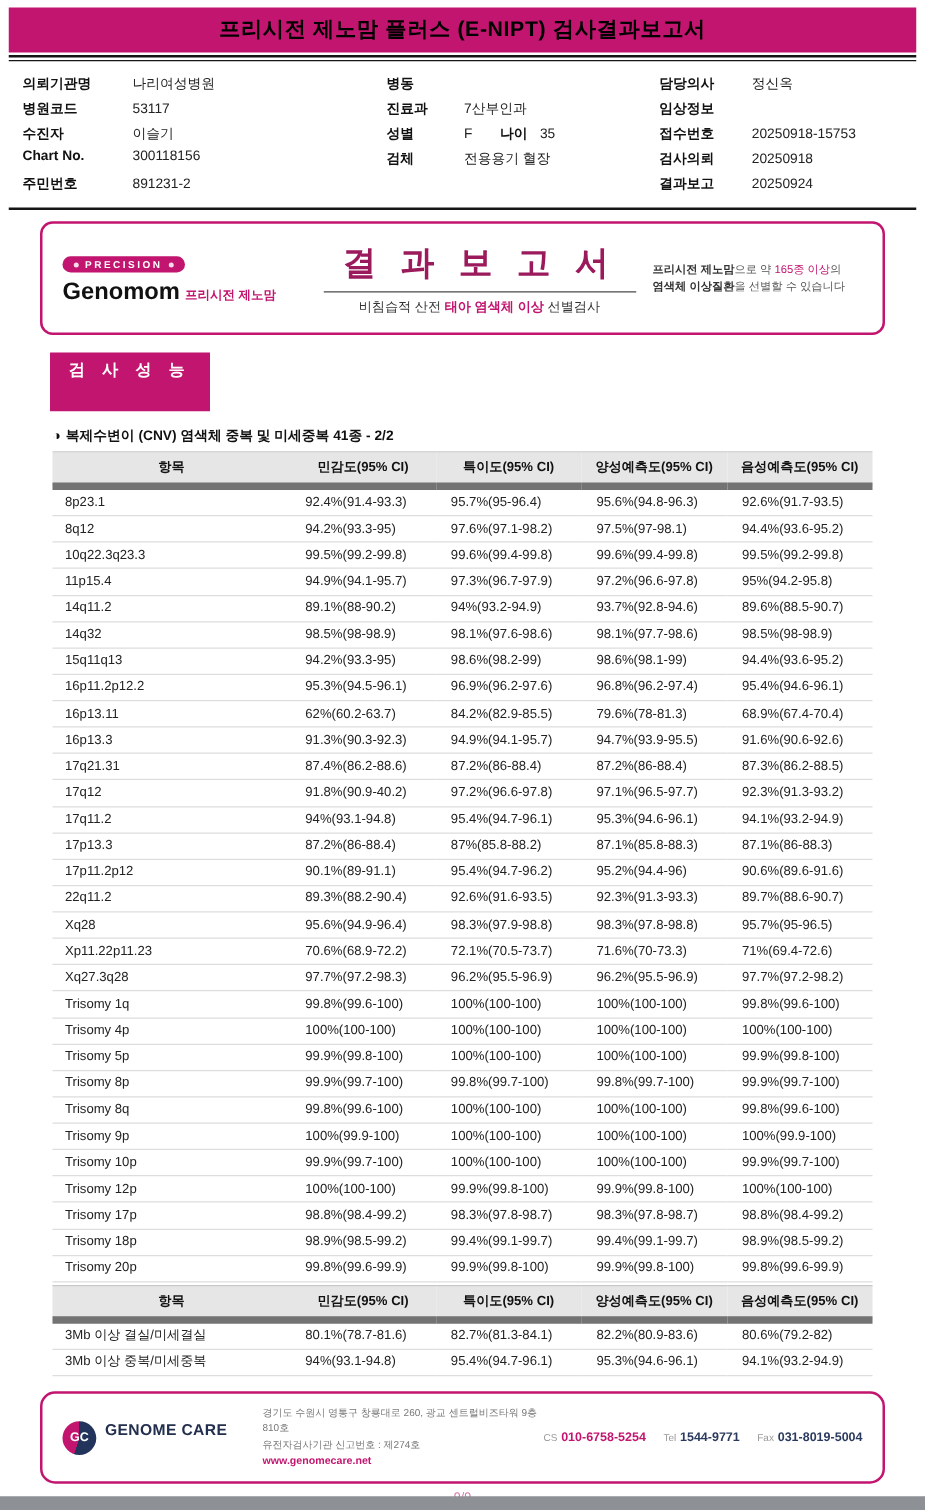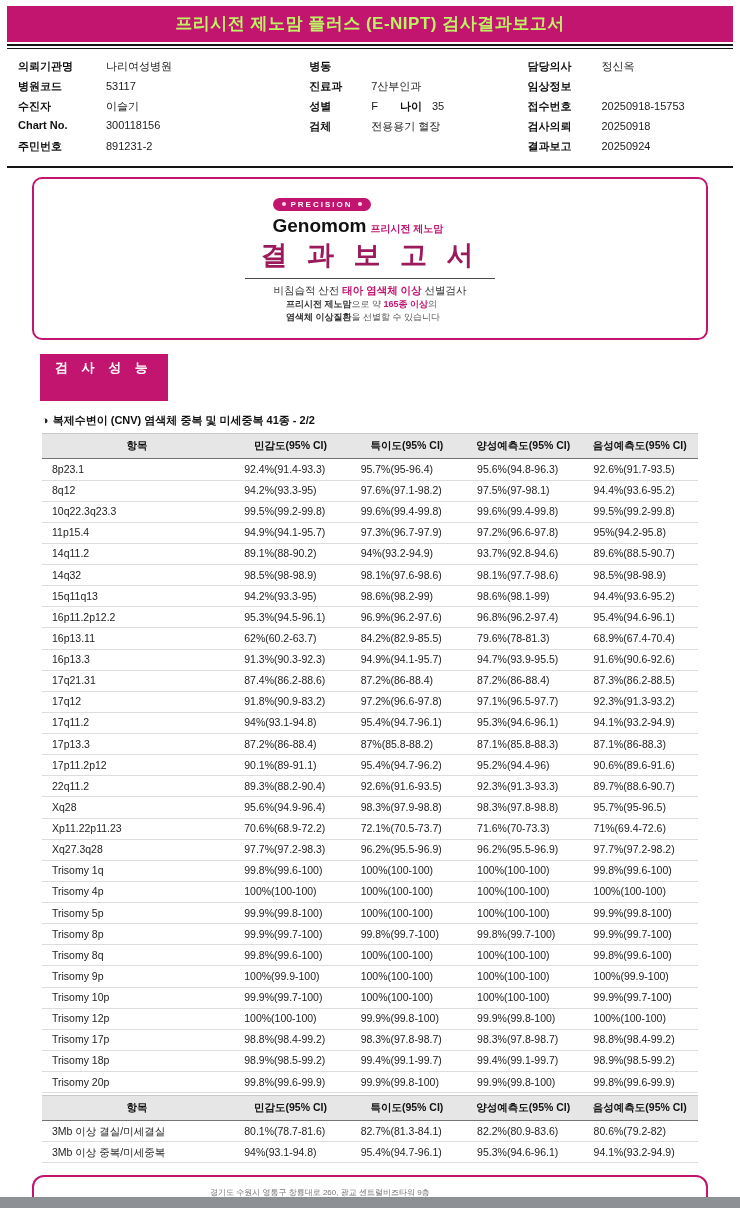--- a/index.html
+++ b/index.html
@@ -2,21 +2,21 @@
 <html><head>
 <meta charset="utf-8">
 <style>
   * { margin:0; padding:0; box-sizing:border-box; }
   html,body { width:740px; }
   body {
     height:1208px; background:#ffffff; position:relative; overflow:hidden;
     font-family:"Liberation Sans","DejaVu Sans",sans-serif; color:#222;
   }
   .title-bar {
-    margin:6px 7px 0; background:#c2156f; color:#bef264; font-weight:bold;
+    margin:6px 7px 0; background:#c2156f; color:#000000; font-weight:bold;
     font-size:17px; text-align:center; padding:6px 0 7px; letter-spacing:0.5px;
   }
   .title-rule { margin:2px 7px 0; height:5px; border-top:2px solid #151515; border-bottom:1px solid #151515; }
 
   .info-grid { display:flex; padding:9px 18px 6px;gap:48px; }
   .info-col { font-size:11px; }
   .info-col-0 { width:40%; }
   .info-col-1 { width:28%; }
   .info-col-2 { width:32%; }
   .info-row { display:flex; align-items:baseline; min-height:20px; padding:1px 0; }
@@ -24,53 +24,53 @@
   .info-col-0 .info-label { width:88px; }
   .info-col-1 .info-label { width:62px; }
   .info-col-2 .info-label { width:74px; }
   .info-label.secondary { width:auto; margin:0 10px 0 22px; }
   .info-value { color:#222; }
 
   .hard-divider { margin:2px 7px 0; border-top:2px solid #151515; }
 
   .banner {
     margin:9px 32px 0; border:2px solid #c2156f; border-radius:10px;
-    padding:13px 16px; display:flex; align-items:center;flex-direction:column;
+    padding:13px 16px; display:flex; align-items:center;
   }
   .brand-block { width:195px; }
   .badge {
     display:inline-flex; align-items:center; gap:5px; background:#c2156f; color:#fff;
     font-size:8px; letter-spacing:2px; font-weight:bold; padding:2px 9px; border-radius:9px;
   }
   .badge .dot { width:4px; height:4px; border-radius:50%; background:#fff; opacity:.85; }
   .brand-line { margin-top:4px; white-space:nowrap; }
   .brand-name { font-size:19px; font-weight:bold; color:#111; }
   .brand-kr { font-size:10px; font-weight:bold; color:#c2156f; margin-left:4px; }
   .report-title-block { flex:1; text-align:center; }
   .report-title { font-size:27px; font-weight:bold; letter-spacing:6px; color:#9b1a5c; white-space:nowrap; }
   .report-subtitle-wrap {
     margin:5px auto 0; width:250px; border-top:1.5px solid #4a4a4a;
     padding-top:5px; font-size:10.5px; color:#333; white-space:nowrap;
   }
   .subtitle-hl { color:#c2156f; font-weight:bold; }
   .banner-note { width:168px; font-size:9px; color:#555; line-height:1.55; }
   .note-bold { color:#333; font-weight:bold; }
-  .note-hl { color:#c2156f; font-weight:bold;margin-top:39px; }
+  .note-hl { color:#c2156f; font-weight:normal;margin-top:39px; }
 
   .section-tab {
     display:inline-block; margin:14px 0 0 40px; background:#c2156f; color:#fff;
     font-size:13px; font-weight:bold; letter-spacing:5px; padding:5px 15px 24px;
   }
 
   .caption { margin:12px 42px 5px; font-size:11px; font-weight:bold; color:#111; }
   .caption .bullet { margin-right:4px; font-weight:normal; }
 
   table { width:656px; margin:2px 42px 0; border-collapse:collapse; table-layout:fixed; }
   col.c0 { width:29%; }
-  thead tr { border-top:1px solid #c9c9c9; border-bottom:1px solid #737373; }
+  thead tr { border-top:1px solid #c9c9c9; border-bottom:6px solid #737373; }
   th { background:#e6e6e6; font-size:10.5px; font-weight:bold; color:#111; padding:5px 2px; text-align:center; }
   td {
     font-size:10.5px; color:#222; padding:3.5px 2px 3.5px 12px;
     border-bottom:1px solid #dddddd; text-align:left; line-height:1.25; white-space:nowrap;
   }
   td:first-child { padding-left:10px; }
 
   .footer-box {
     margin:12px 32px 0; border:2px solid #c2156f; border-radius:12px;
     padding:10px 16px; display:flex; align-items:center;
@@ -290,21 +290,21 @@
         </tr>
         <tr>
           <td>17q21.31</td>
           <td>87.4%(86.2-88.6)</td>
           <td>87.2%(86-88.4)</td>
           <td>87.2%(86-88.4)</td>
           <td>87.3%(86.2-88.5)</td>
         </tr>
         <tr>
           <td>17q12</td>
-          <td>91.8%(90.9-83.2)</td>
+          <td>91.8%(90.9-40.2)</td>
           <td>97.2%(96.6-97.8)</td>
           <td>97.1%(96.5-97.7)</td>
           <td>92.3%(91.3-93.2)</td>
         </tr>
         <tr>
           <td>17q11.2</td>
           <td>94%(93.1-94.8)</td>
           <td>95.4%(94.7-96.1)</td>
           <td>95.3%(94.6-96.1)</td>
           <td>94.1%(93.2-94.9)</td>

